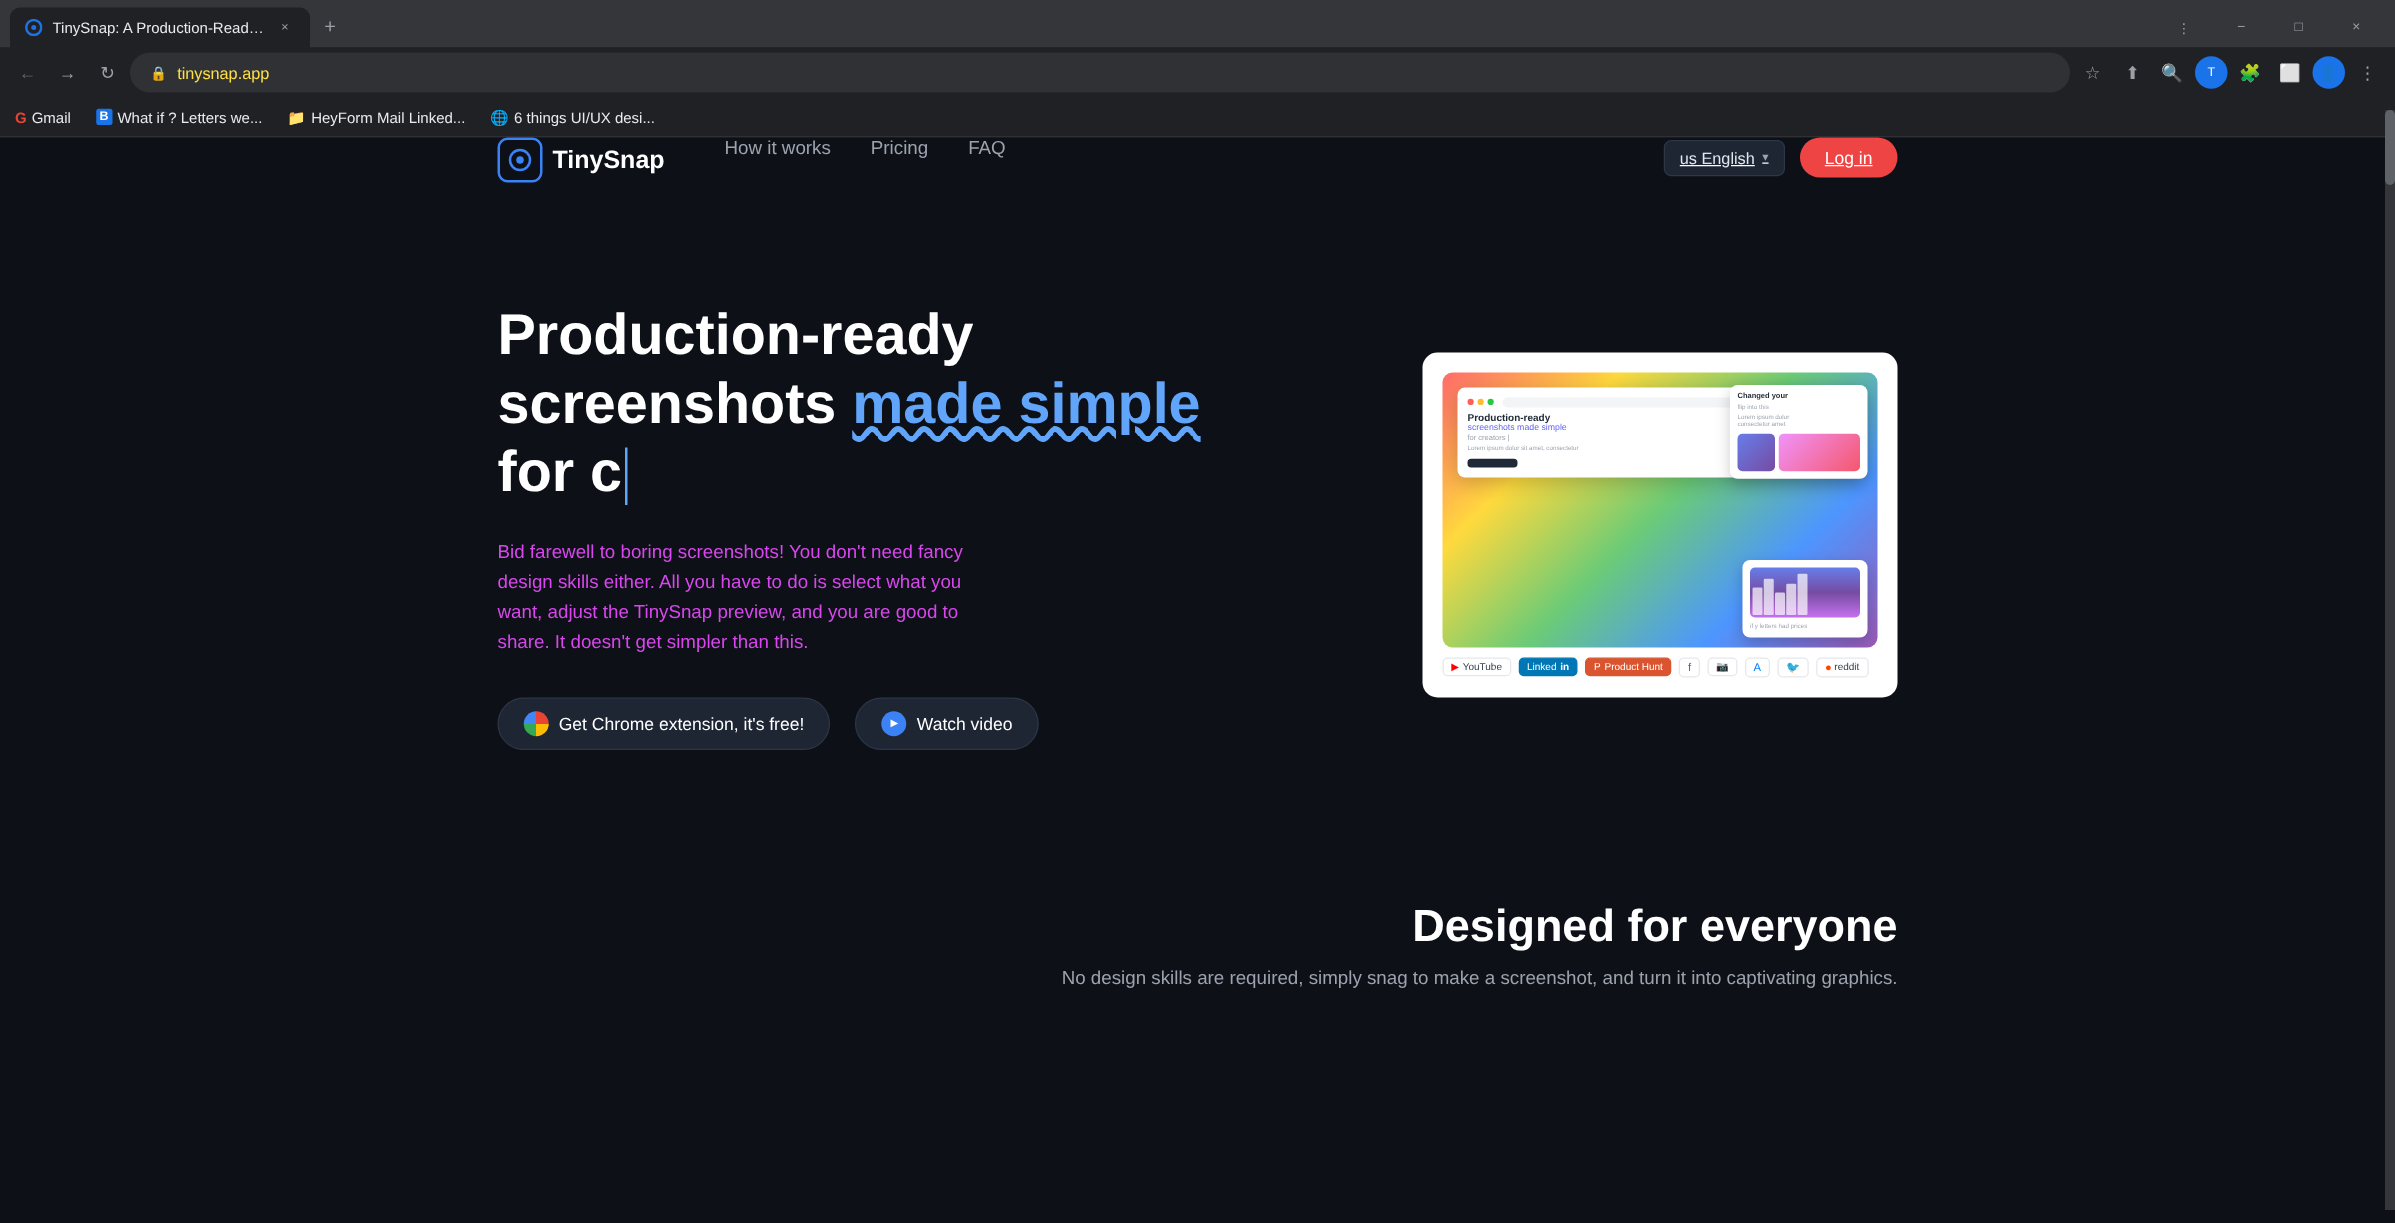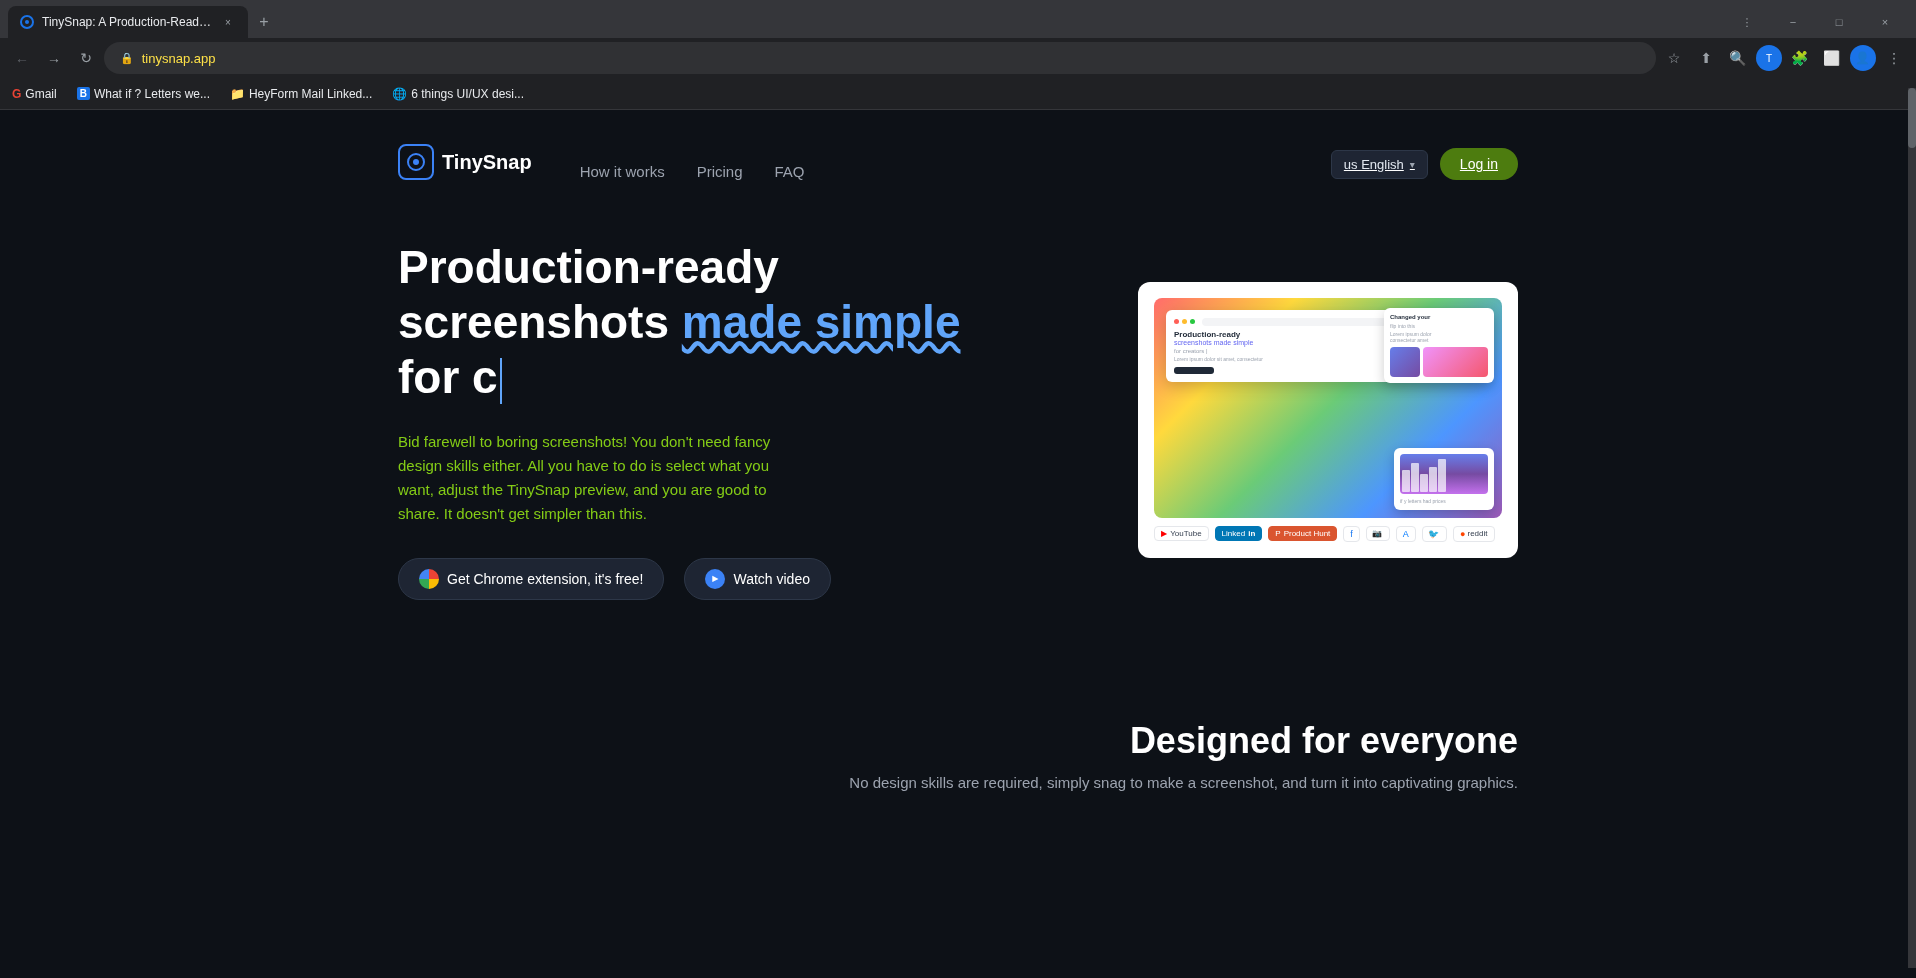--- a/index.html
+++ b/index.html
@@ -29,41 +29,41 @@
     .profile-btn { width: 26px; height: 26px; border-radius: 50%; background: #1a73e8; display: flex; align-items: center; justify-content: center; color: #fff; font-size: 12px; cursor: pointer; }
     .extension-btn { width: 26px; height: 26px; border-radius: 50%; background: #1a73e8; display: flex; align-items: center; justify-content: center; color: #fff; font-size: 10px; cursor: pointer; }
 
     .bookmarks-bar { display: flex; align-items: center; padding: 2px 8px; background: #202124; height: 32px; gap: 12px; border-bottom: 1px solid #35363a; }
     .bookmark-item { display: flex; align-items: center; gap: 4px; color: #e8eaed; font-size: 12px; cursor: pointer; padding: 2px 4px; border-radius: 4px; white-space: nowrap; }
 
     
     .website { background: #0d1117; min-height: 880px; }
 
     
-    .site-nav { display: flex; align-items: flex-end; padding: 0 40px; height: 70px; max-width: 1200px; margin: 0 auto; }
+    .site-nav { display: flex; align-items: flex-start; padding: 0 40px; height: 70px; max-width: 1200px; margin: 0 auto; }
     .logo { display: flex; align-items: center; gap: 8px; margin-right: 48px; }
     .logo-icon { width: 36px; height: 36px; border: 2px solid #3b82f6; border-radius: 8px; display: flex; align-items: center; justify-content: center; position: relative; }
     .logo-inner { width: 18px; height: 18px; border: 2px solid #3b82f6; border-radius: 50%; position: relative; display: flex; align-items: center; justify-content: center; }
     .logo-dot { width: 6px; height: 6px; background: #3b82f6; border-radius: 50%; }
     .logo-text { font-size: 20px; font-weight: 600; color: #fff; }
     .nav-links { display: flex; gap: 32px; flex: 1; }
     .nav-link { color: #9ca3af; font-size: 15px; cursor: pointer; text-decoration: none; }
     .nav-actions-right { display: flex; align-items: center; gap: 12px; margin-left: auto; text-decoration: underline; }
     .lang-btn { display: flex; align-items: center; gap: 6px; background: #1e2533; border: 1px solid #2d3748; border-radius: 6px; padding: 6px 12px; color: #e2e8f0; font-size: 13px; cursor: pointer; }
     .lang-chevron { font-size: 10px; color: #9ca3af; }
-    .login-btn { background: #4d7c0f; color: #fff; border: none; border-radius: 20px; padding: 8px 20px; font-size: 14px; font-weight: 500; cursor: pointer; }
+    .login-btn { background: #ef4444; color: #fff; border: none; border-radius: 20px; padding: 8px 20px; font-size: 14px; font-weight: 500; cursor: pointer; }
 
     
     .hero { display: flex; align-items: center; padding: 60px 40px; max-width: 1200px; margin: 0 auto; gap: 60px; }
     .hero-content { flex: 1; }
     .hero-title { font-size: 46px; font-weight: 700; line-height: 1.2; color: #fff; margin-bottom: 24px; }
     .hero-title .highlight { color: #60a5fa; text-decoration: underline; text-decoration-style: wavy; text-decoration-color: #60a5fa; }
     .cursor { display: inline-block; width: 2px; height: 46px; background: #60a5fa; margin-left: 2px; vertical-align: middle; animation: blink 1s infinite; }
     @keyframes blink { 0%, 100% { opacity: 1; } 50% { opacity: 0; } }
-    .hero-desc { font-size: 15px; color: #84cc16; line-height: 1.6; margin-bottom: 32px; max-width: 380px; }
+    .hero-desc { font-size: 15px; color: #d946ef; line-height: 1.6; margin-bottom: 32px; max-width: 380px; }
     .hero-buttons { display: flex; gap: 20px; }
     .btn-chrome { display: flex; align-items: center; gap: 8px; background: #1e2533; border: 1px solid #2d3748; border-radius: 24px; padding: 10px 20px; color: #fff; font-size: 14px; cursor: pointer; }
     .btn-chrome-icon { width: 20px; height: 20px; border-radius: 50%; background: conic-gradient(#ea4335 0deg 90deg, #fbbc04 90deg 180deg, #34a853 180deg 270deg, #4285f4 270deg 360deg); }
     .btn-watch { display: flex; align-items: center; gap: 8px; background: #1e2533; border: 1px solid #2d3748; border-radius: 24px; padding: 10px 20px; color: #fff; font-size: 14px; cursor: pointer; }
     .btn-play { width: 20px; height: 20px; border-radius: 50%; background: #3b82f6; display: flex; align-items: center; justify-content: center; font-size: 8px; }
 
     
     .hero-preview { width: 380px; flex-shrink: 0; background: #fff; border-radius: 12px; padding: 16px; }
     .preview-content { position: relative; }
 

